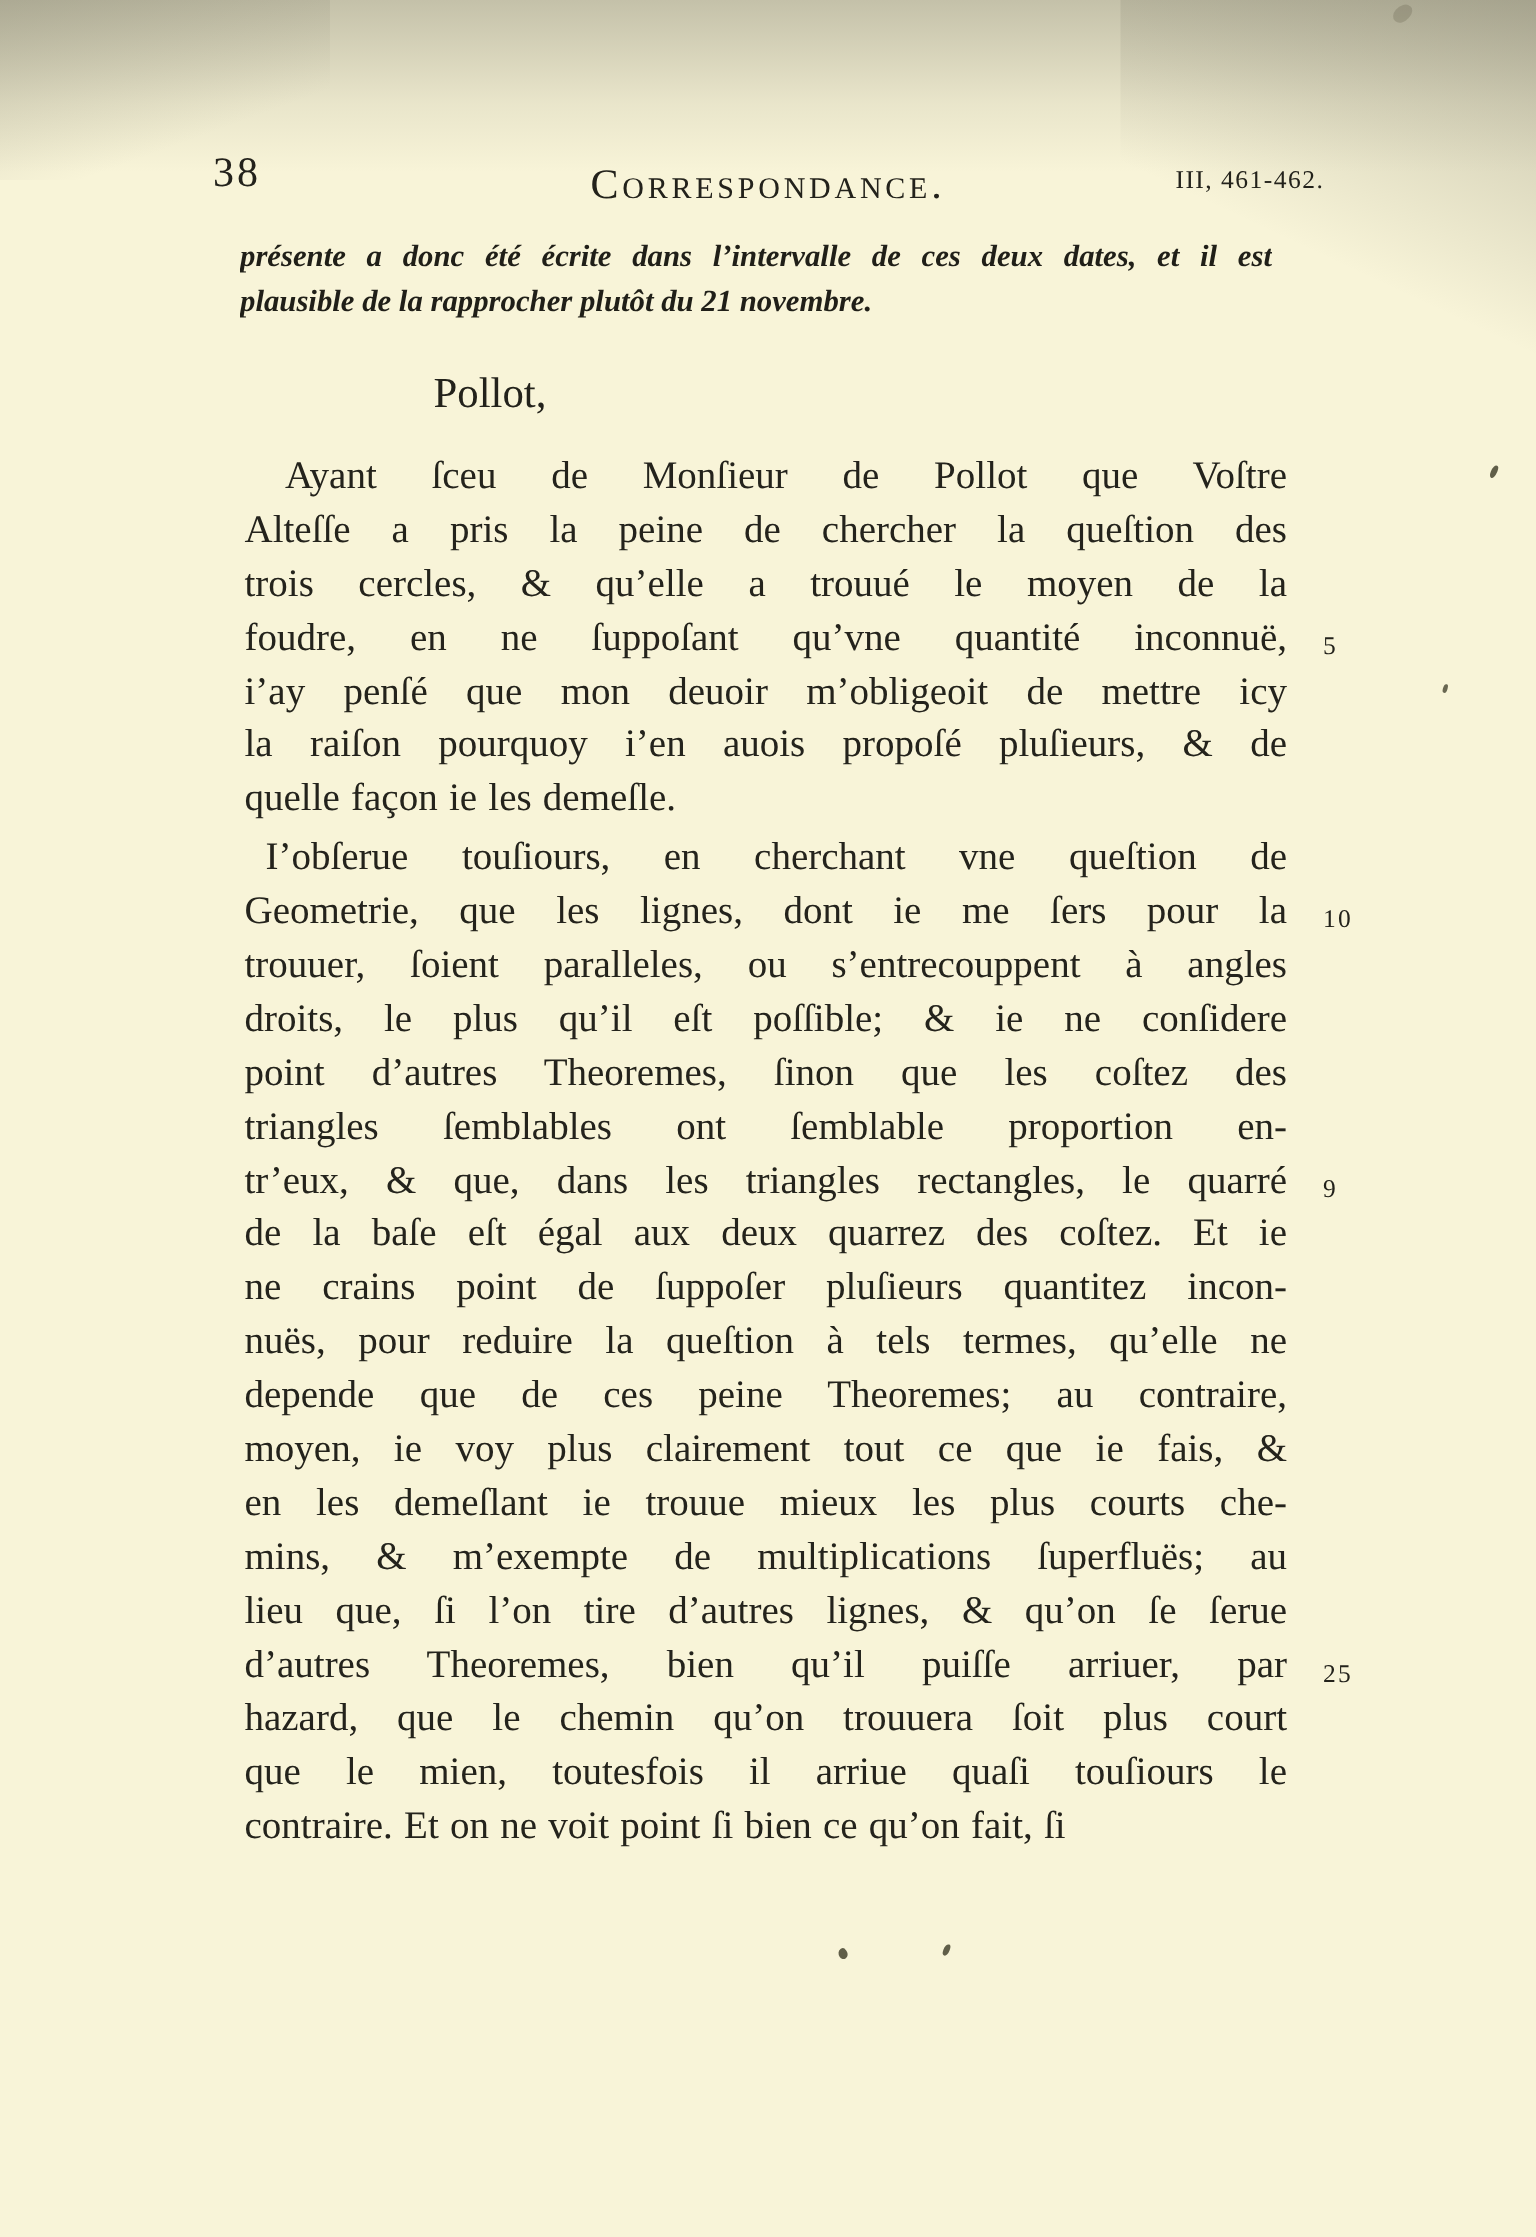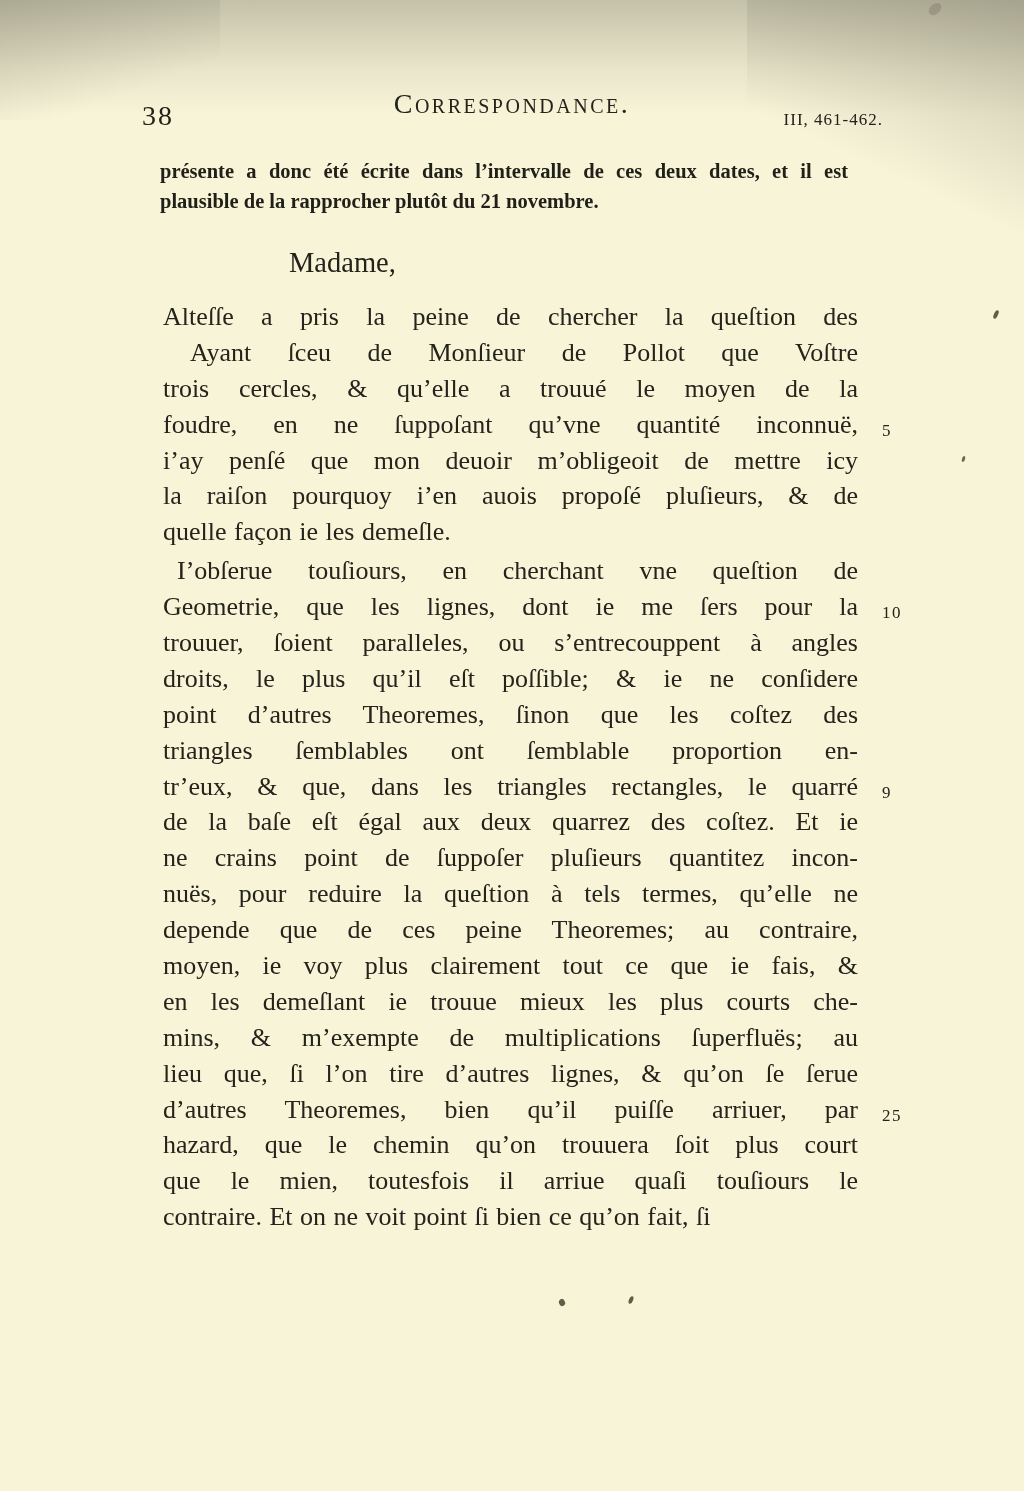--- a/index.html
+++ b/index.html
@@ -37,33 +37,33 @@
       rgba(118,116,98,0.30) 0%,
       rgba(118,116,98,0) 70%);
     pointer-events:none;
   }
 
   .page-number {
     position:absolute; left:142px; top:100px;
     font-size:28px; letter-spacing:2px;
   }
   .running-title {
-    position:absolute; left:0; top:88px; width:1024px;
+    position:absolute; left:0; top:108px; width:1024px;
     text-align:center;
     font-variant:small-caps;
     font-size:28px; letter-spacing:2.5px;
   }
   .margin-ref {
     position:absolute; top:110px; right:164px;
     font-size:17px; letter-spacing:1px;
   }
 
   .editorial-note {
     position:absolute; left:160px; top:157px; width:688px;
-    font-weight:bold;
+    font-style:italic; font-weight:bold;
     font-size:20.5px; line-height:29.5px;
     color:#201f18;
   }
   .editorial-note .nline { display:block; height:29.5px; overflow:hidden;
     text-align:justify; text-align-last:justify; }
   .editorial-note .nline.last { text-align-last:left; }
 
   .salutation {
     position:absolute; left:289px; top:247px;
     font-size:28.5px;
@@ -107,28 +107,28 @@
 
   <div class="page-number">38</div>
   <div class="running-title">Correspondance.</div>
   <div class="margin-ref">III, 461-462.</div>
 
   <div class="editorial-note">
     <span class="nline">présente a donc été écrite dans l’intervalle de ces deux dates, et il est</span>
     <span class="nline last">plausible de la rapprocher plutôt du 21 novembre.</span>
   </div>
 
-  <div class="salutation">Madame,</div>
+  <div class="salutation">Pollot,</div>
 
   <div class="body-text">
-    <div class="line">
-        <span class="t">Alteſſe a pris la peine de chercher la queſtion des</span>
-      </div>
     <div class="line ind1">
         <span class="t">Ayant ſceu de Monſieur de Pollot que Voſtre</span>
+      </div>
+    <div class="line">
+        <span class="t">Alteſſe a pris la peine de chercher la queſtion des</span>
       </div>
     <div class="line">
         <span class="t">trois cercles, &amp; qu’elle a trouué le moyen de la</span>
       </div>
     <div class="line">
         <span class="t">foudre, en ne ſuppoſant qu’vne quantité inconnuë,</span>
         <span class="num">5</span>
       </div>
     <div class="line">
         <span class="t">i’ay penſé que mon deuoir m’obligeoit de mettre icy</span>

